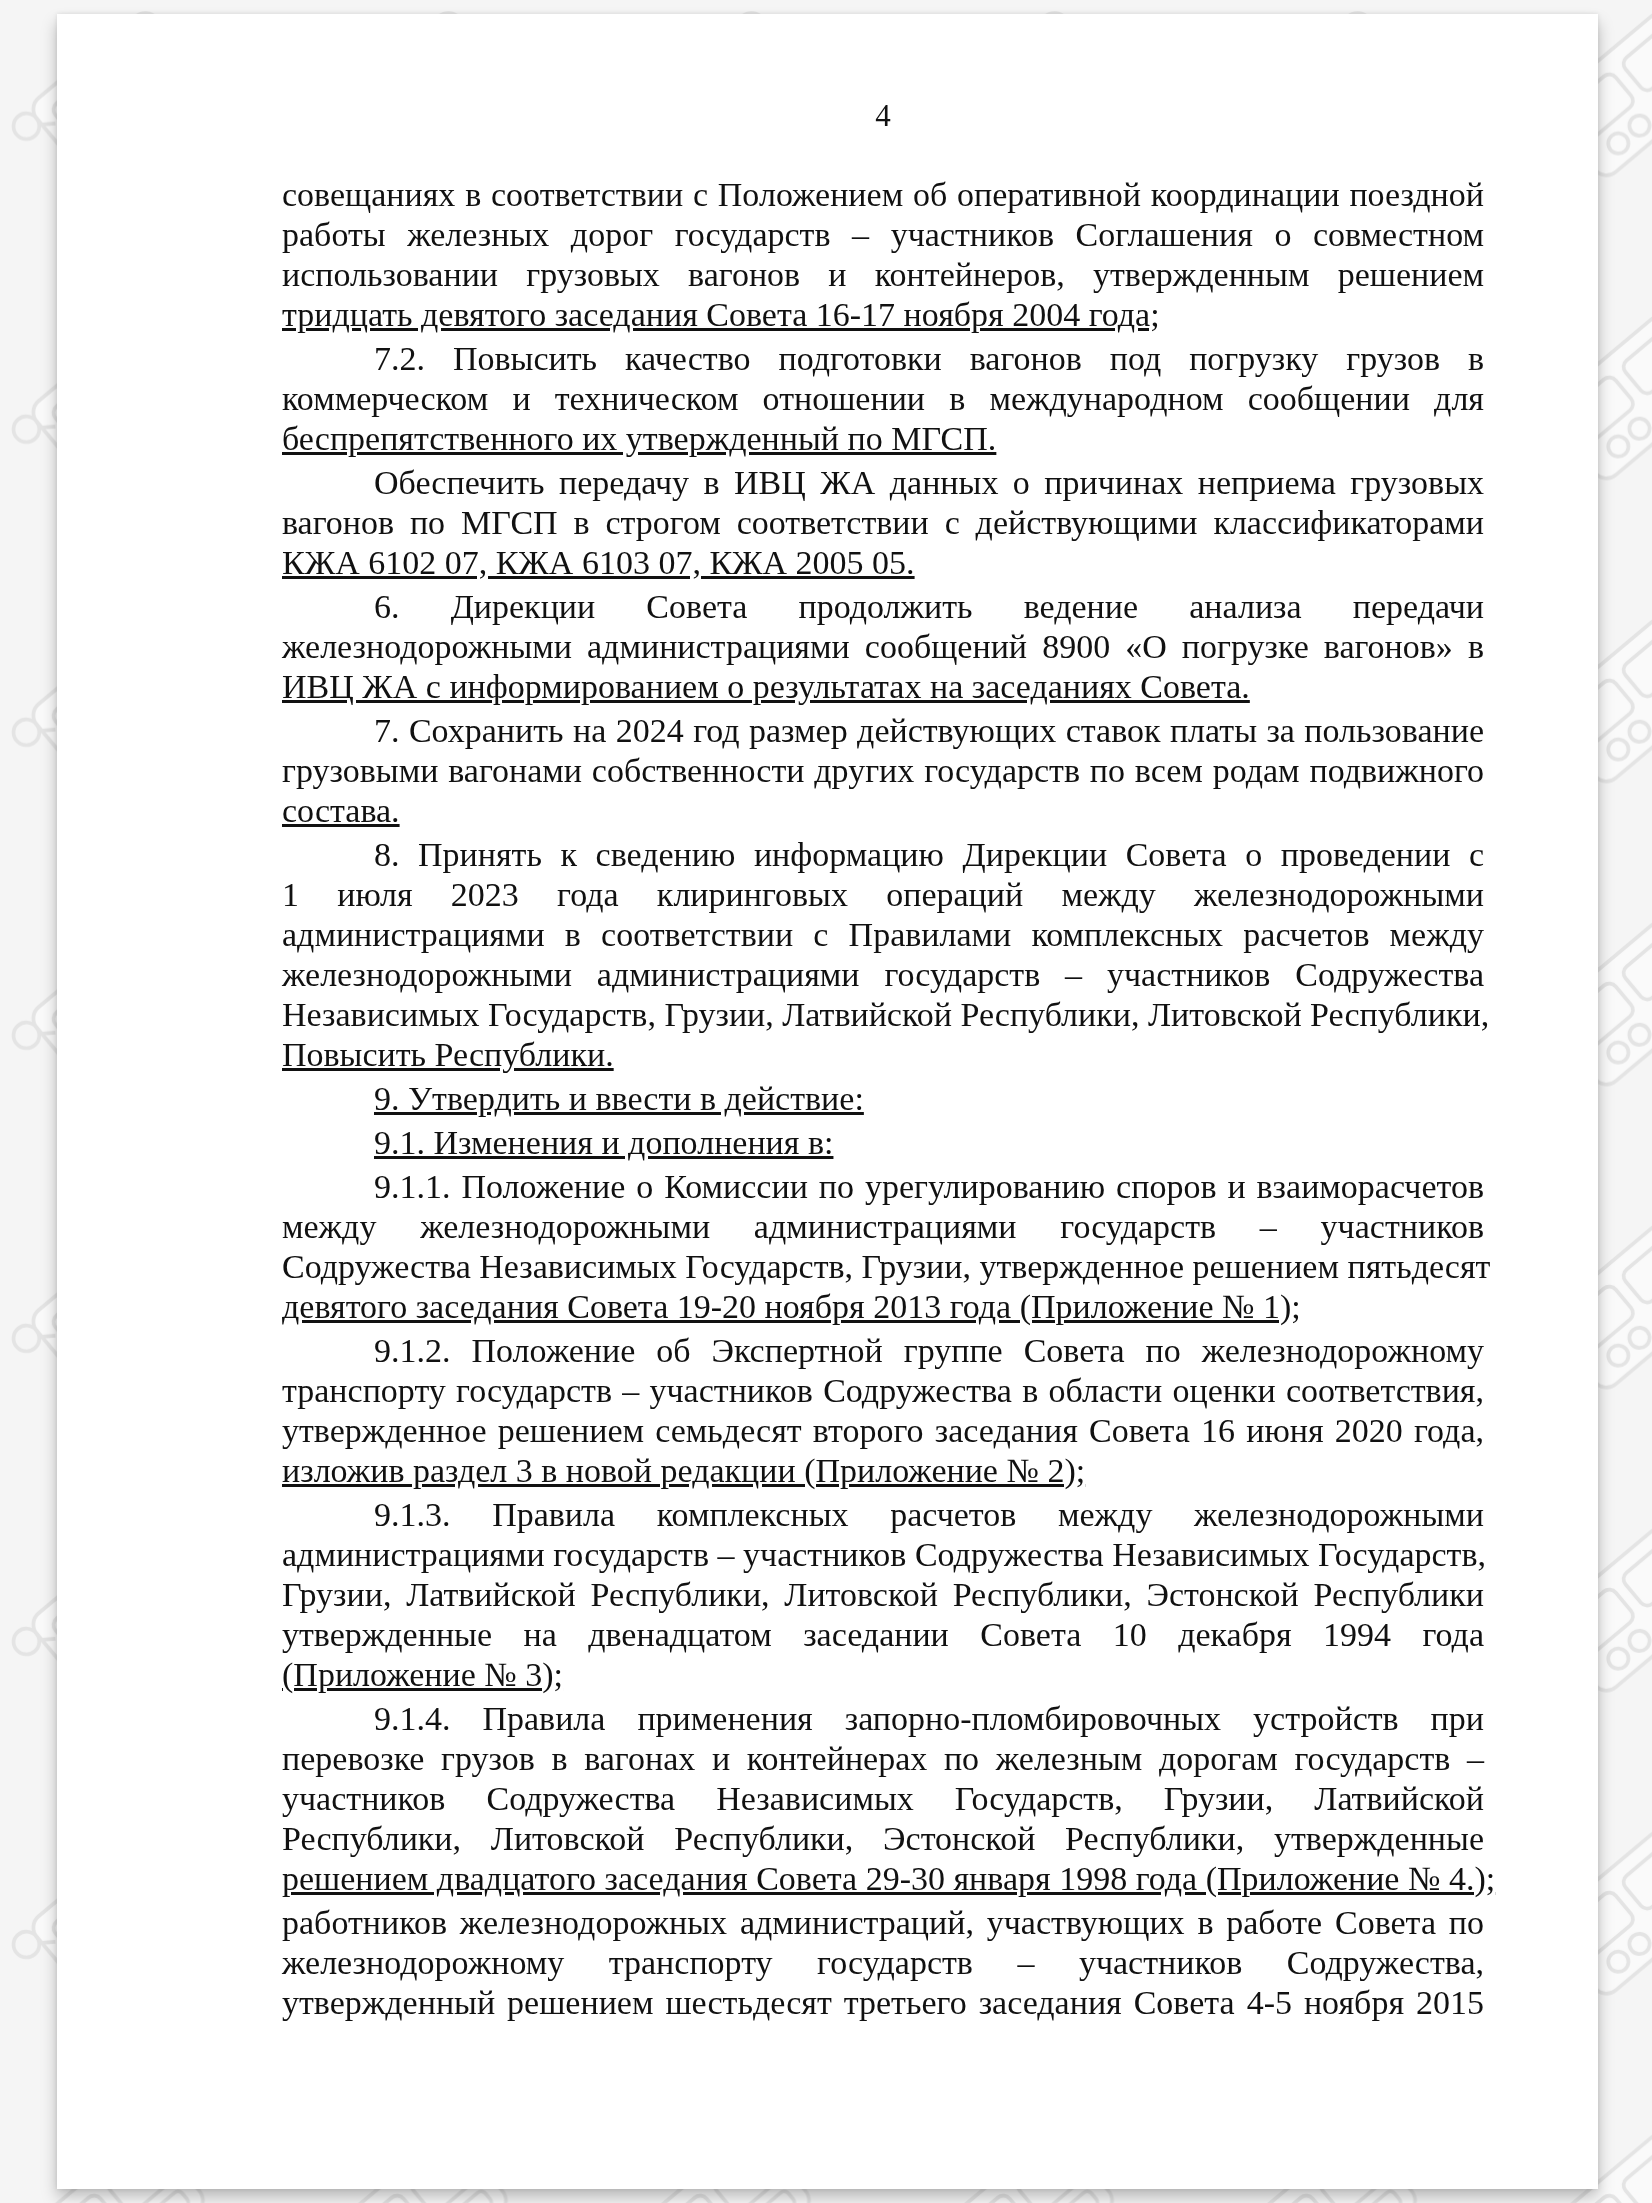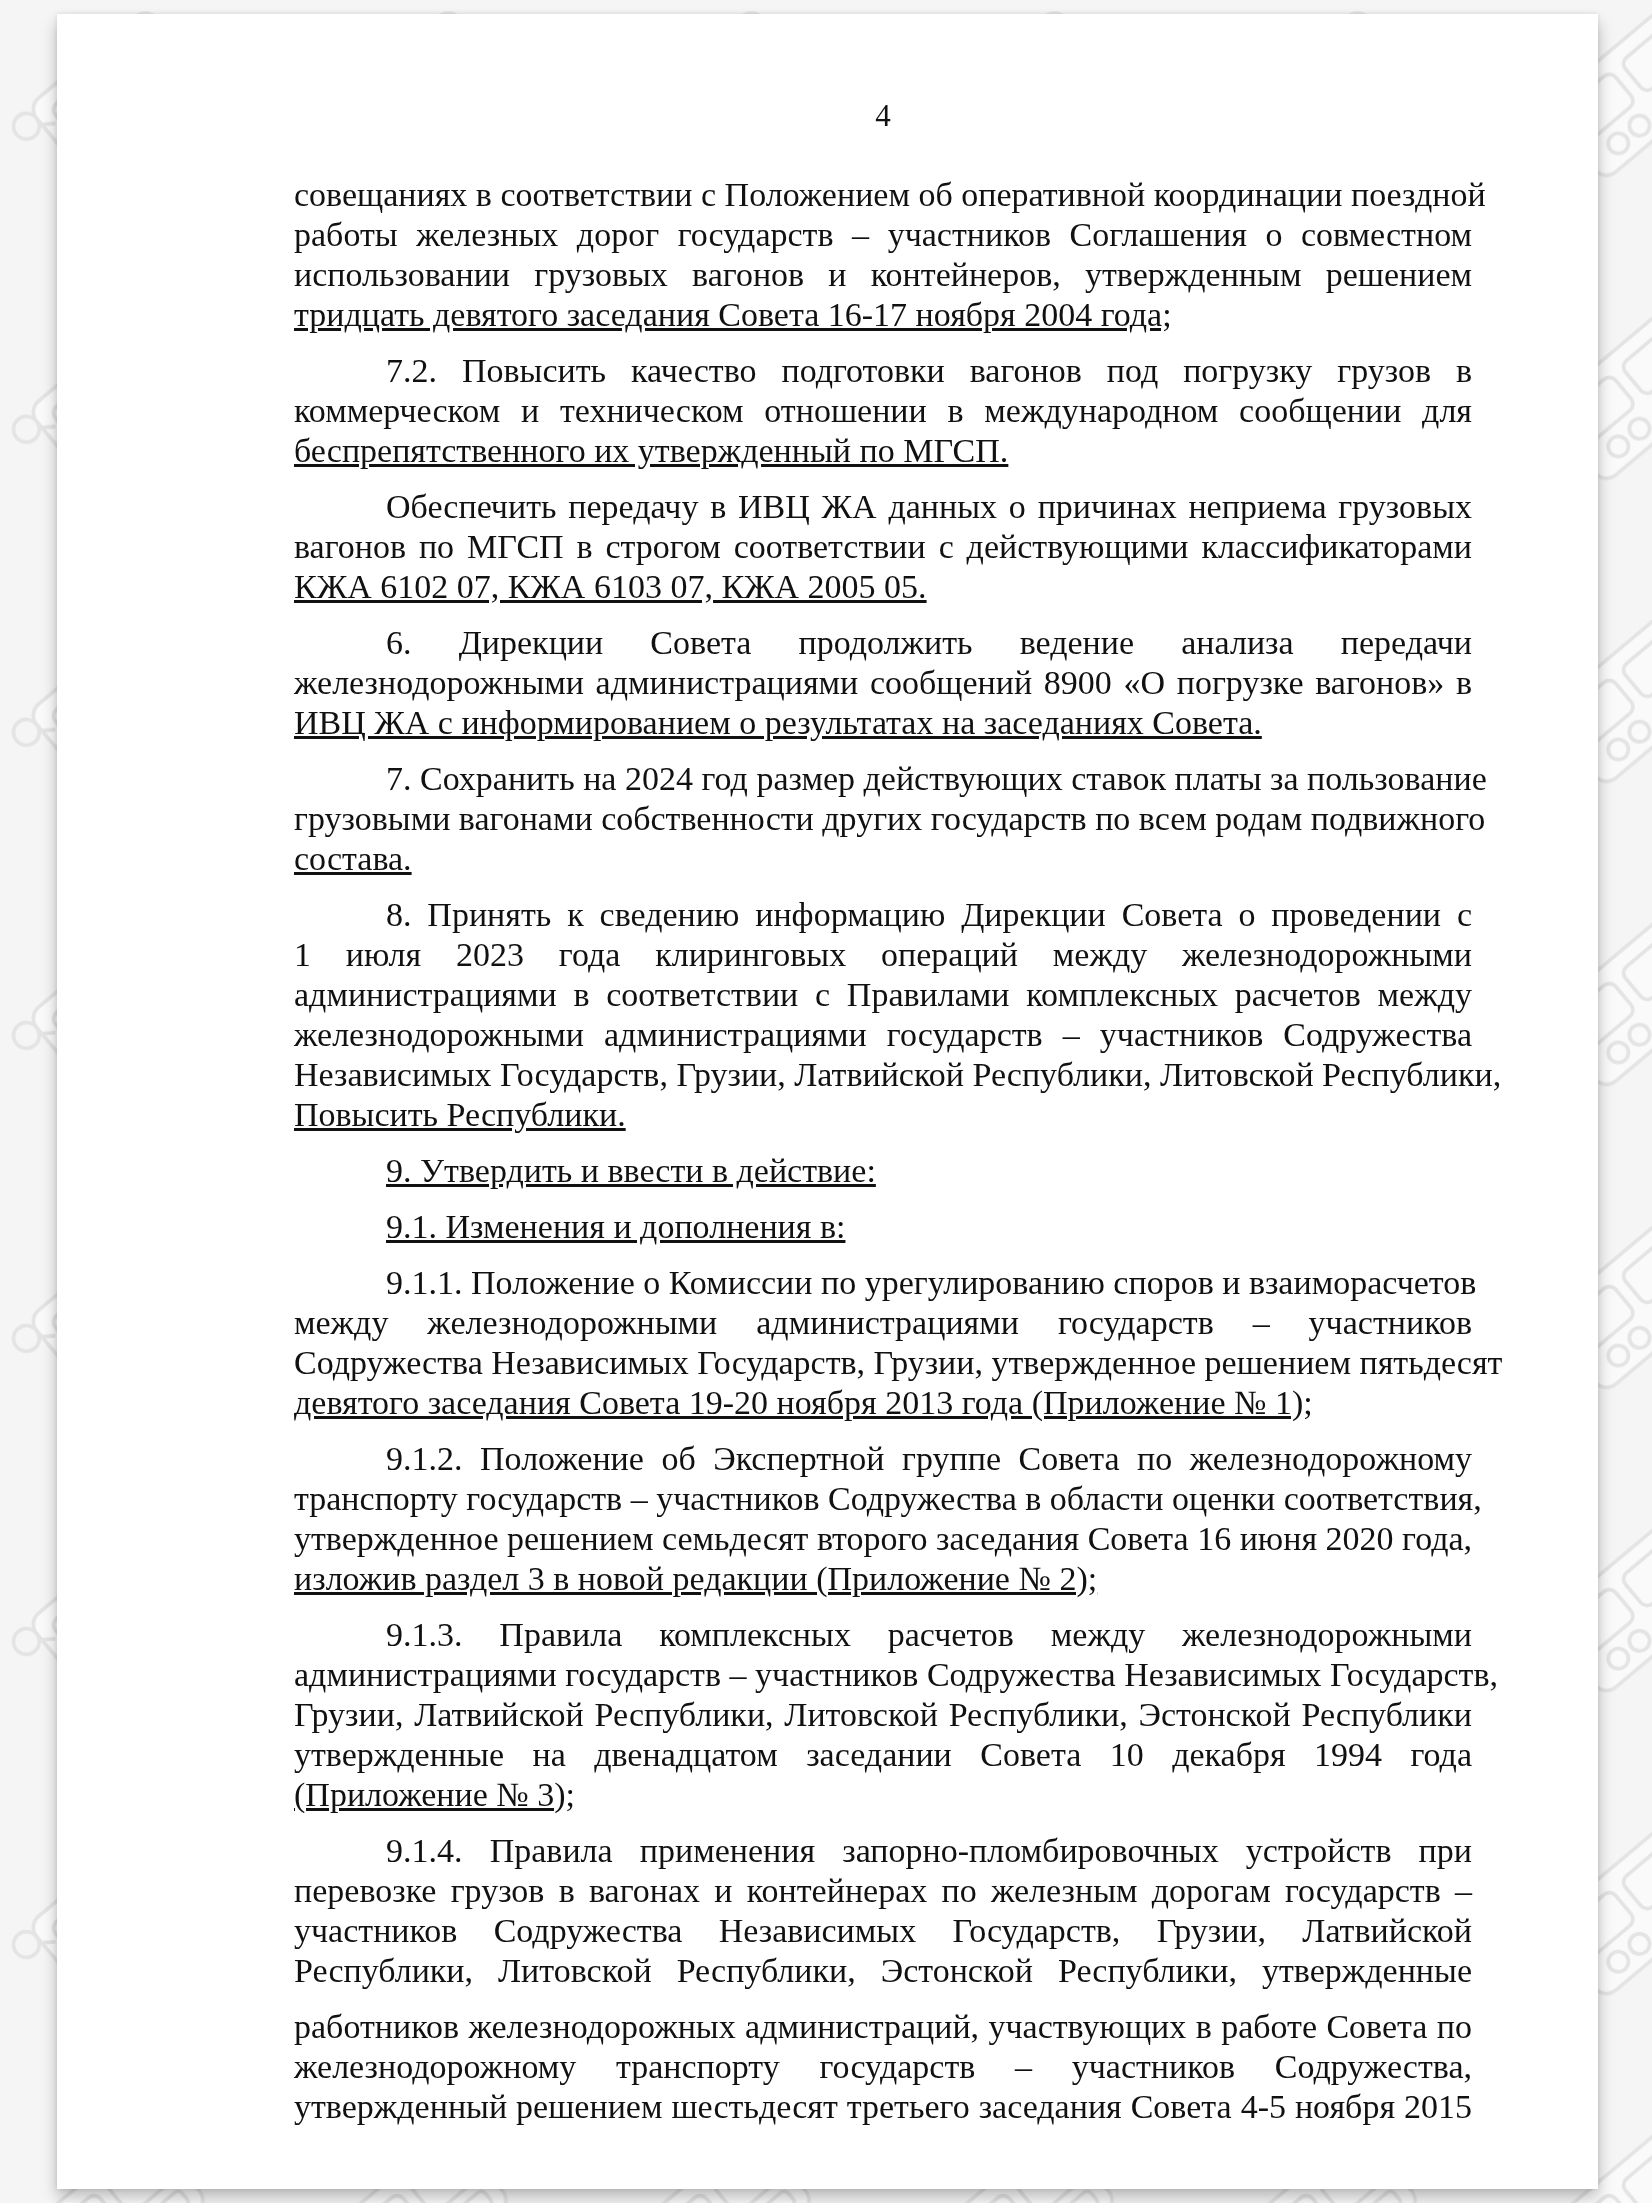--- a/index.html
+++ b/index.html
@@ -39,21 +39,21 @@
     line-height: 37px;
     text-align: center;
     font-size: 31px;
     color: #111;
     margin-bottom: 41px;
   }
   .doc-body {
     color: #111;
     font-size: 34px;
   }
-  .para { margin: 16px; }
+  .para { margin: 4px; }
   .line {
     height: 40px;
     line-height: 40px;
     text-align: justify;
     text-align-last: justify;
     white-space: nowrap;
     overflow: visible;
   }
   .line.last {
     text-align-last: left;
@@ -156,20 +156,21 @@
           <div class="line">администрациями государств – участников Содружества Независимых Государств,</div>
           <div class="line">Грузии, Латвийской Республики, Литовской Республики, Эстонской Республики</div>
           <div class="line">утвержденные на двенадцатом заседании Совета 10 декабря 1994 года</div>
           <div class="line last">(Приложение № 3);</div>
         </div>
         <div class="para">
           <div class="line indent">9.1.4. Правила применения запорно-пломбировочных устройств при</div>
           <div class="line">перевозке грузов в вагонах и контейнерах по железным дорогам государств –</div>
           <div class="line">участников Содружества Независимых Государств, Грузии, Латвийской</div>
           <div class="line">Республики, Литовской Республики, Эстонской Республики, утвержденные</div>
+          <div class="line last">решением двадцатого заседания Совета 29-30 января 1998 года (Приложение № 4.);</div>
         </div>
         <div class="para">
           <div class="line">работников железнодорожных администраций, участвующих в работе Совета по</div>
           <div class="line">железнодорожному транспорту государств – участников Содружества,</div>
           <div class="line">утвержденный решением шестьдесят третьего заседания Совета 4-5 ноября 2015</div>
         </div>
       </div>
   </div>
 
 </div>

